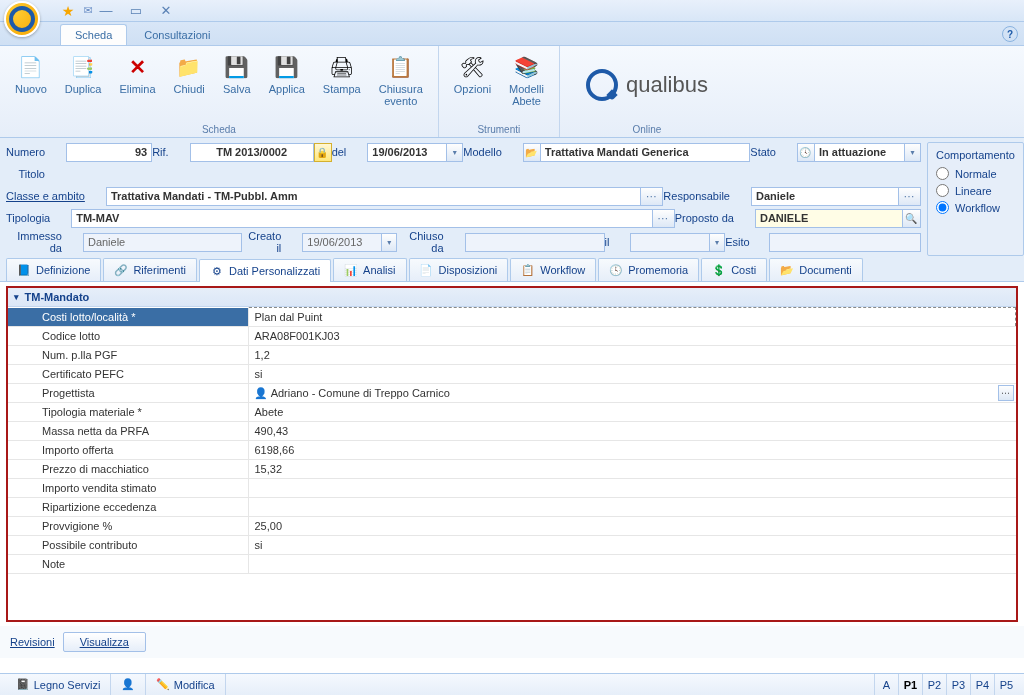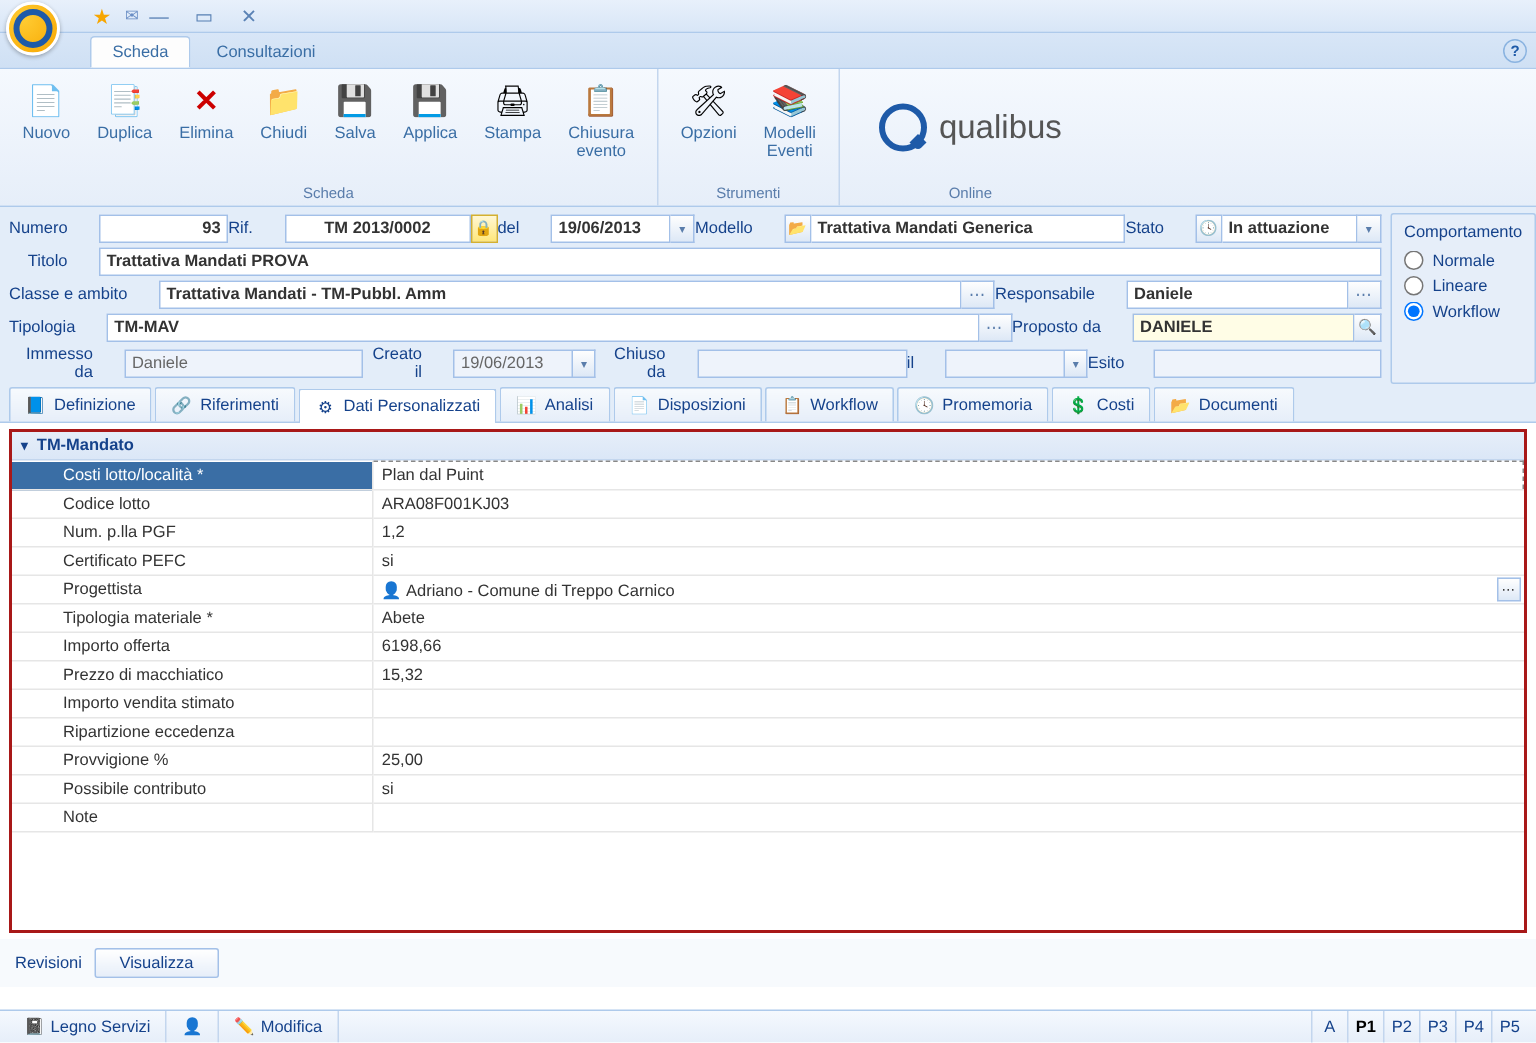--- a/index.html
+++ b/index.html
@@ -66,21 +66,21 @@
 .prop-table tr { border-bottom:1px solid #e6e6e6; }
 .prop-table td { padding:2px 6px; height:19px; vertical-align:middle; }
 .prop-table .pname { width:240px; color:#333; padding-left:34px; border-right:1px solid #e6e6e6; font-size:11px; }
 .prop-table .pval { color:#333; }
 .prop-table tr.sel .pname { background:#3a6ea5; color:#fff; }
 .prop-table tr.sel .pval { border:1px dashed #888; }
 .prop-table .editcell { position:relative; }
 .prop-table .editcell .pick-r { position:absolute; right:2px; top:1px; width:16px; height:16px; background:linear-gradient(#fefefe,#dde8f6); border:1px solid #a3c0e8; display:flex; align-items:center; justify-content:center; font-size:9px; cursor:pointer; }
 
 
-.rev-row { padding:6px 10px; background:#f7fafd; display:flex; align-items:center; gap:8px; color:#15428b; }
+.rev-row { padding:6px 10px; background:#f7fafd; display:flex; align-items:center; gap:8px; color:#15428b;text-decoration:underline; }
 .btn { border:1px solid #a3c0e8; background:linear-gradient(#fff,#e6eef9); padding:3px 16px; cursor:pointer; color:#15428b; border-radius:2px; }
 
 
 .statusbar { position:absolute; bottom:0; left:0; right:0; height:22px; border-top:1px solid #aecaeb; background:linear-gradient(#f5f9fe,#e6eef9); display:flex; align-items:center; padding:0 6px; color:#15428b; }
 .statusbar .sb-item { display:flex; align-items:center; gap:4px; padding:0 10px; border-right:1px solid #c3d6ee; height:100%; }
 .statusbar .pages { margin-left:auto; display:flex; }
 .statusbar .pages span { width:24px; text-align:center; border-left:1px solid #c3d6ee; line-height:22px; cursor:pointer; }
 .statusbar .pages span.active { font-weight:bold; color:#000; }
 </style>
 </head>
@@ -146,21 +146,21 @@
   </div>
   <div class="ribbon-group">
     <div class="btns">
       <div class="rbtn">
           <div class="ico">🛠</div>
           <div class="lbl">Opzioni</div>
         </div>
       <div class="rbtn">
           <div class="ico">📚</div>
           <div class="lbl" style="white-space:pre;">Modelli
-Eventi</div>
+Abete</div>
         </div>
     </div>
     <div class="label">Strumenti</div>
   </div>
   <div class="ribbon-group" style="border-right:none;">
     <div class="btns" style="align-items:center;">
       <div class="brand">
         <div class="q"></div>
         <div class="txt">qualibus</div>
       </div>
@@ -189,25 +189,24 @@
       <div class="flabel" style="min-width:42px;">Stato</div>
       <div style="display:flex;">
         <div class="pick" style="border:1px solid #a3c0e8;">🕓</div>
         <input class="finput" style="width: 90px; border-left: none;" value="In attuazione">
         <div class="dd">▾</div>
       </div>
     </div>
 
     <div class="frow">
       <div class="flabel">Titolo</div>
-      <input class="finput" style="flex: 1 1 0%;" value="Trattativa Mandati PROVA">
-    </div>
-
-    <div class="frow">
-      <div class="flabel" style="min-width:60px;line-height:1.0;">Classe e ambito</div>
+    </div>
+
+    <div class="frow">
+      <div class="flabel" style="min-width:60px;line-height:1.0;text-decoration:underline;">Classe e ambito</div>
       <input class="finput" style="flex: 1 1 0%;" value="Trattativa Mandati - TM-Pubbl. Amm">
       <div class="dd dd-dots">⋯</div>
       <div class="flabel w80">Responsabile</div>
       <input class="finput" style="width: 148px;" value="Daniele">
       <div class="dd dd-dots">⋯</div>
     </div>
 
     <div class="frow">
       <div class="flabel">Tipologia</div>
       <input class="finput" style="flex: 1 1 0%;" value="TM-MAV">
@@ -314,20 +313,24 @@
         </tr>
         <tr>
           <td class="pname">Progettista</td>
           <td class="pval editcell"><span>👤 </span><span>Adriano - Comune di Treppo Carnico</span><div class="pick-r">⋯</div></td>
         </tr>
         <tr>
           <td class="pname">Tipologia materiale *</td>
           <td class="pval editcell"><span>Abete</span></td>
         </tr>
         <tr>
+          <td class="pname">Massa netta da PRFA</td>
+          <td class="pval editcell"><span>490,43</span></td>
+        </tr>
+        <tr>
           <td class="pname">Importo offerta</td>
           <td class="pval editcell"><span>6198,66</span></td>
         </tr>
         <tr>
           <td class="pname">Prezzo di macchiatico</td>
           <td class="pval editcell"><span>15,32</span></td>
         </tr>
         <tr>
           <td class="pname">Importo vendita stimato</td>
           <td class="pval editcell"><span></span></td>

